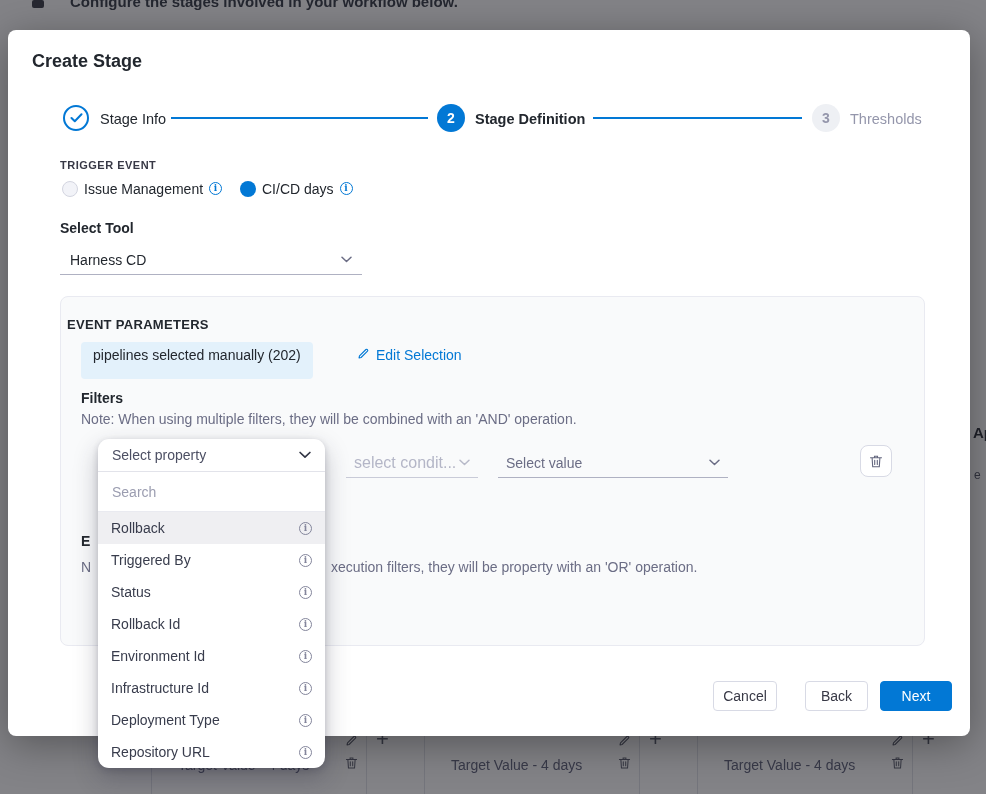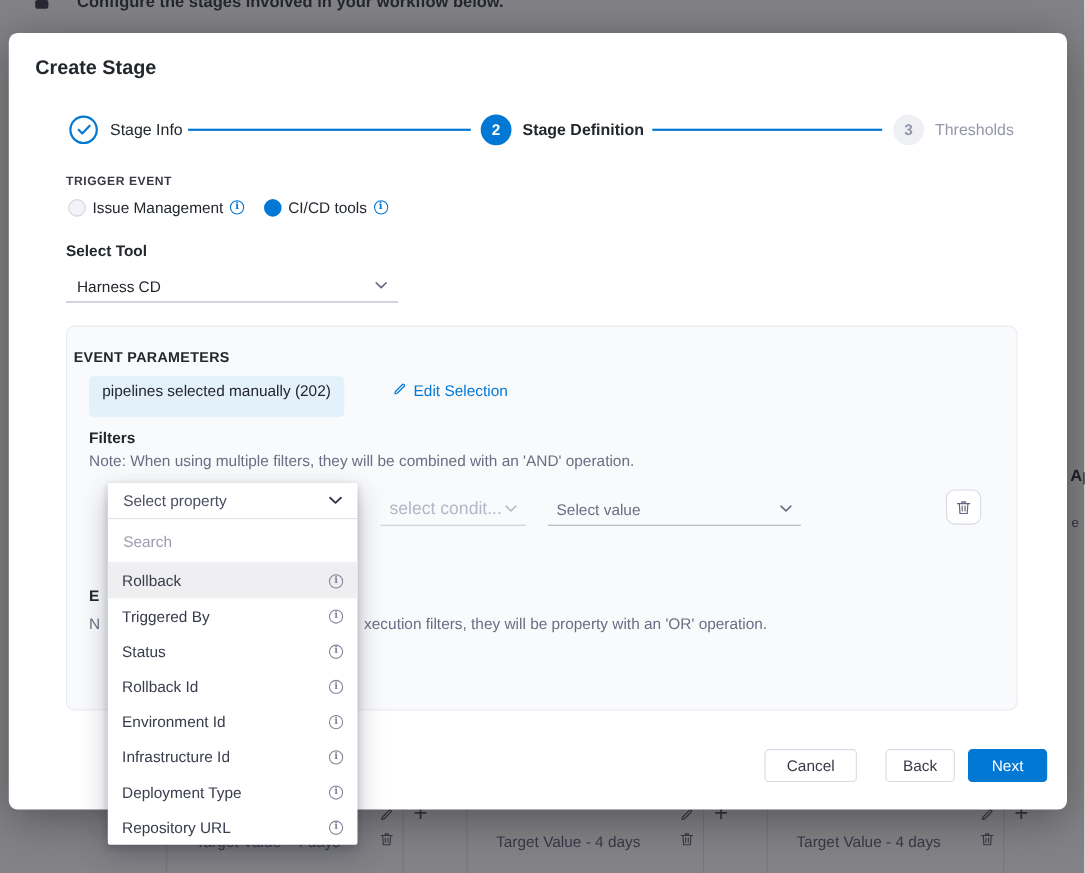--- a/index.html
+++ b/index.html
@@ -62,21 +62,21 @@
   .note{font-size:14px;color:#6b6d85;white-space:nowrap}
   .exec-heading{font-size:14px;font-weight:700;color:#22272e;white-space:nowrap}
 
   .underline-select{height:30px;display:flex;align-items:center;justify-content:space-between;padding:0 8px;border-bottom:1px solid #c9cbd8;cursor:pointer}
   .underline-select.cond .ph{font-size:16px;color:#b4b6c7;white-space:nowrap}
   .underline-select.val{border-bottom-color:#afb1c2}
   .underline-select.val .ph{font-size:14px;color:#6b6d85;white-space:nowrap}
 
   .trash-btn{width:32px;height:32px;border-radius:8px;border:1px solid #d8dae5;background:#fff;display:flex;align-items:center;justify-content:center;color:#63667e;cursor:pointer}
 
-  .dropdown{width:227px;background:#fff;z-index:30;border-radius:2px;box-shadow:0 2px 6px rgba(40,41,61,.2),0 10px 24px rgba(40,41,61,.28)}
+  .dropdown{width:227px;background:#fff;z-index:30;border-radius:11px;box-shadow:0 2px 6px rgba(40,41,61,.2),0 10px 24px rgba(40,41,61,.28)}
   .dd-control{height:33px;display:flex;align-items:center;justify-content:space-between;padding:0 14px;border-bottom:1px solid #e2e3ea;cursor:pointer}
   .dd-control .ph{font-size:14px;color:#4c4f63;white-space:nowrap}
   .dd-search{height:40px;display:flex;align-items:center;padding:0 14px;border-bottom:1px solid #e9eaf0}
   .dd-search input{width:100%;border:0;outline:0;font-size:14px;color:#22272e;background:transparent;font-family:inherit}
   .dd-search input::placeholder{color:#9b9db0}
   .dd-item{height:32px;display:flex;align-items:center;justify-content:space-between;padding:0 13px;cursor:pointer}
   .dd-item .lbl{font-size:14px;color:#383c4c;white-space:nowrap}
   .dd-item.hl{background:#efeff2}
 
   .btn{height:30px;border-radius:4px;font-size:14px;font-family:inherit;cursor:pointer;display:flex;align-items:center;justify-content:center}
@@ -158,21 +158,21 @@
   <div class="abs step-label todo" style="left:842px;top:81px">Thresholds</div>
 
   <div class="abs trigger-label" style="left:52px;top:129px">TRIGGER EVENT</div>
   <div class="abs radio-opt" style="left:54px;top:150px">
     <span class="radio off"></span>
     <span class="radio-label">Issue Management</span>
     <span class="info blue"></span>
   </div>
   <div class="abs radio-opt" style="left:232px;top:150px">
     <span class="radio on"></span>
-    <span class="radio-label">CI/CD tools</span>
+    <span class="radio-label">CI/CD days</span>
     <span class="info blue"></span>
   </div>
 
   <div class="abs select-tool-label" style="left:52px;top:190px">Select Tool</div>
   <div class="abs tool-select" style="left:52px;top:215px">
     <span class="tool-value">Harness CD</span>
     <span class="chev gray">
         <svg width="11" height="7" viewBox="0 0 11 7" fill="none">
           <path d="M1 1.2l4.5 4.3L10 1.2" stroke="currentColor" stroke-width="1.5" stroke-linecap="round" stroke-linejoin="round"></path>
         </svg>
@@ -259,16 +259,16 @@
         <span class="lbl">Deployment Type</span>
         <span class="info gray"></span>
       </div>
       <div class="dd-item">
         <span class="lbl">Repository URL</span>
         <span class="info gray"></span>
       </div>
     </div>
   </div>
 
-  <button class="abs btn ghost" style="left:687px;top:651px;width:84px">Cancel</button>
+  <button class="abs btn ghost" style="left:705px;top:651px;width:64px">Cancel</button>
   <button class="abs btn ghost" style="left:797px;top:651px;width:63px">Back</button>
   <button class="abs btn primary" style="left:872px;top:651px;width:72px">Next</button>
 </div>
 
 </body></html>

